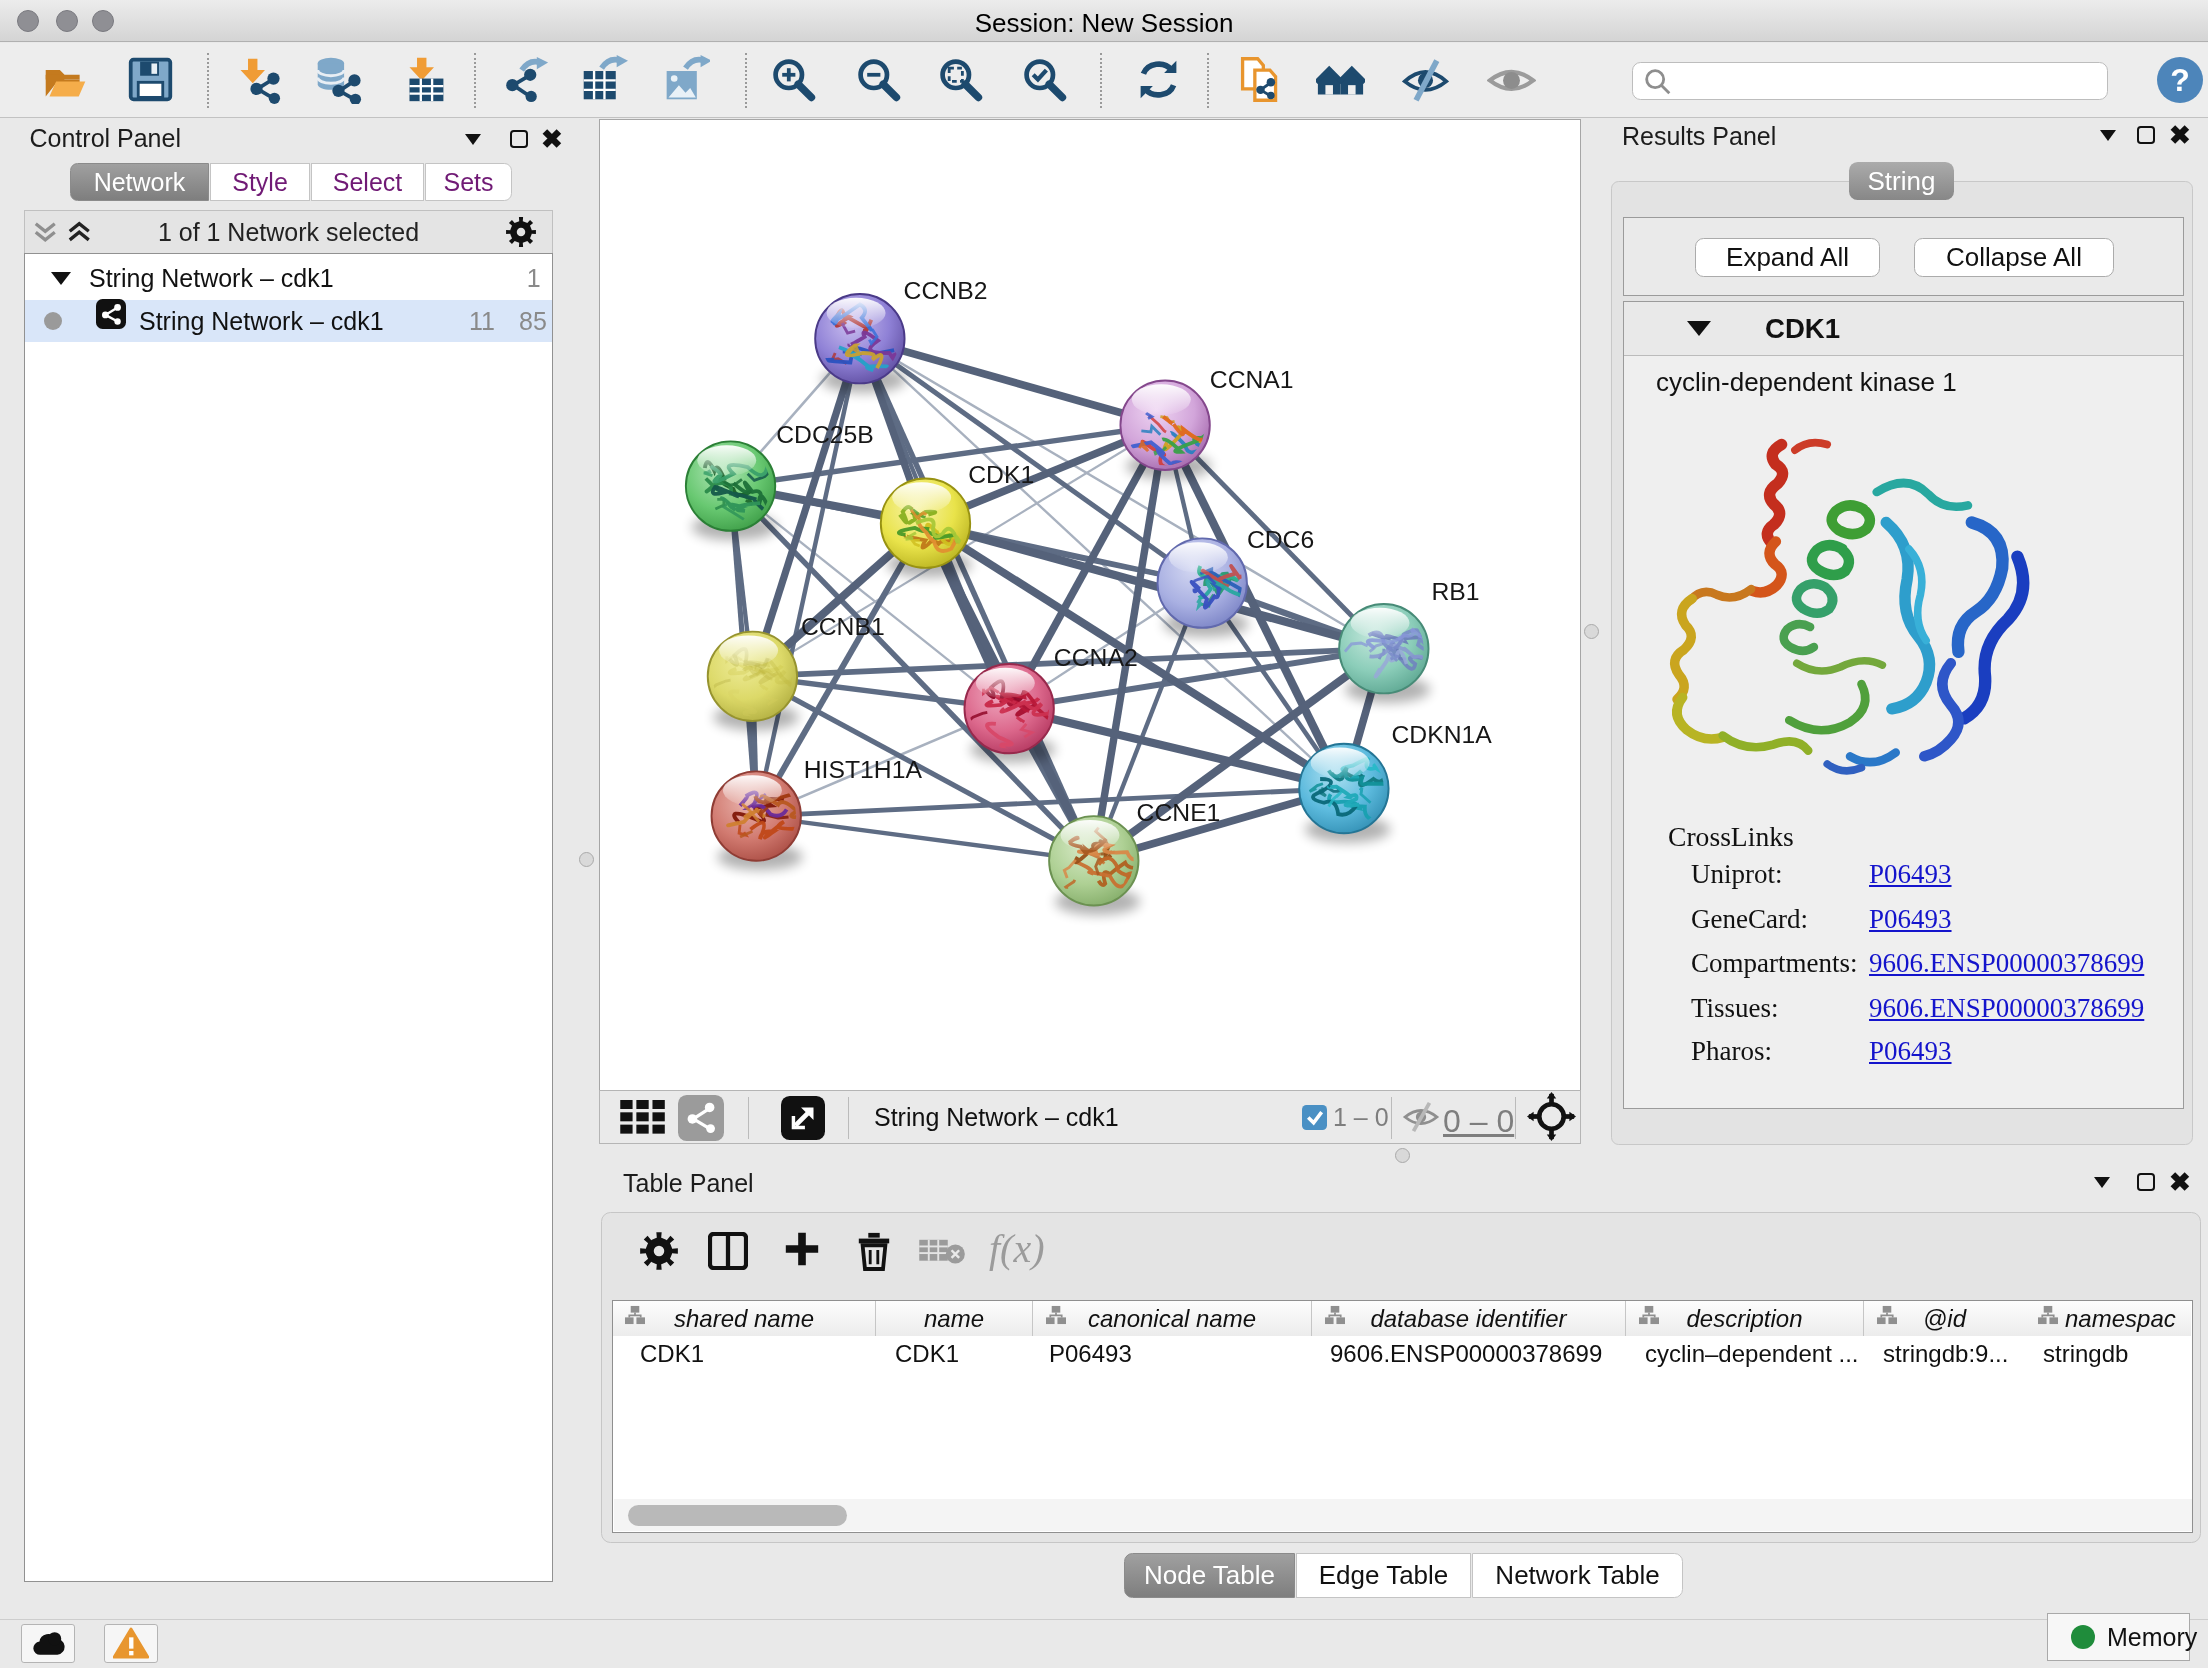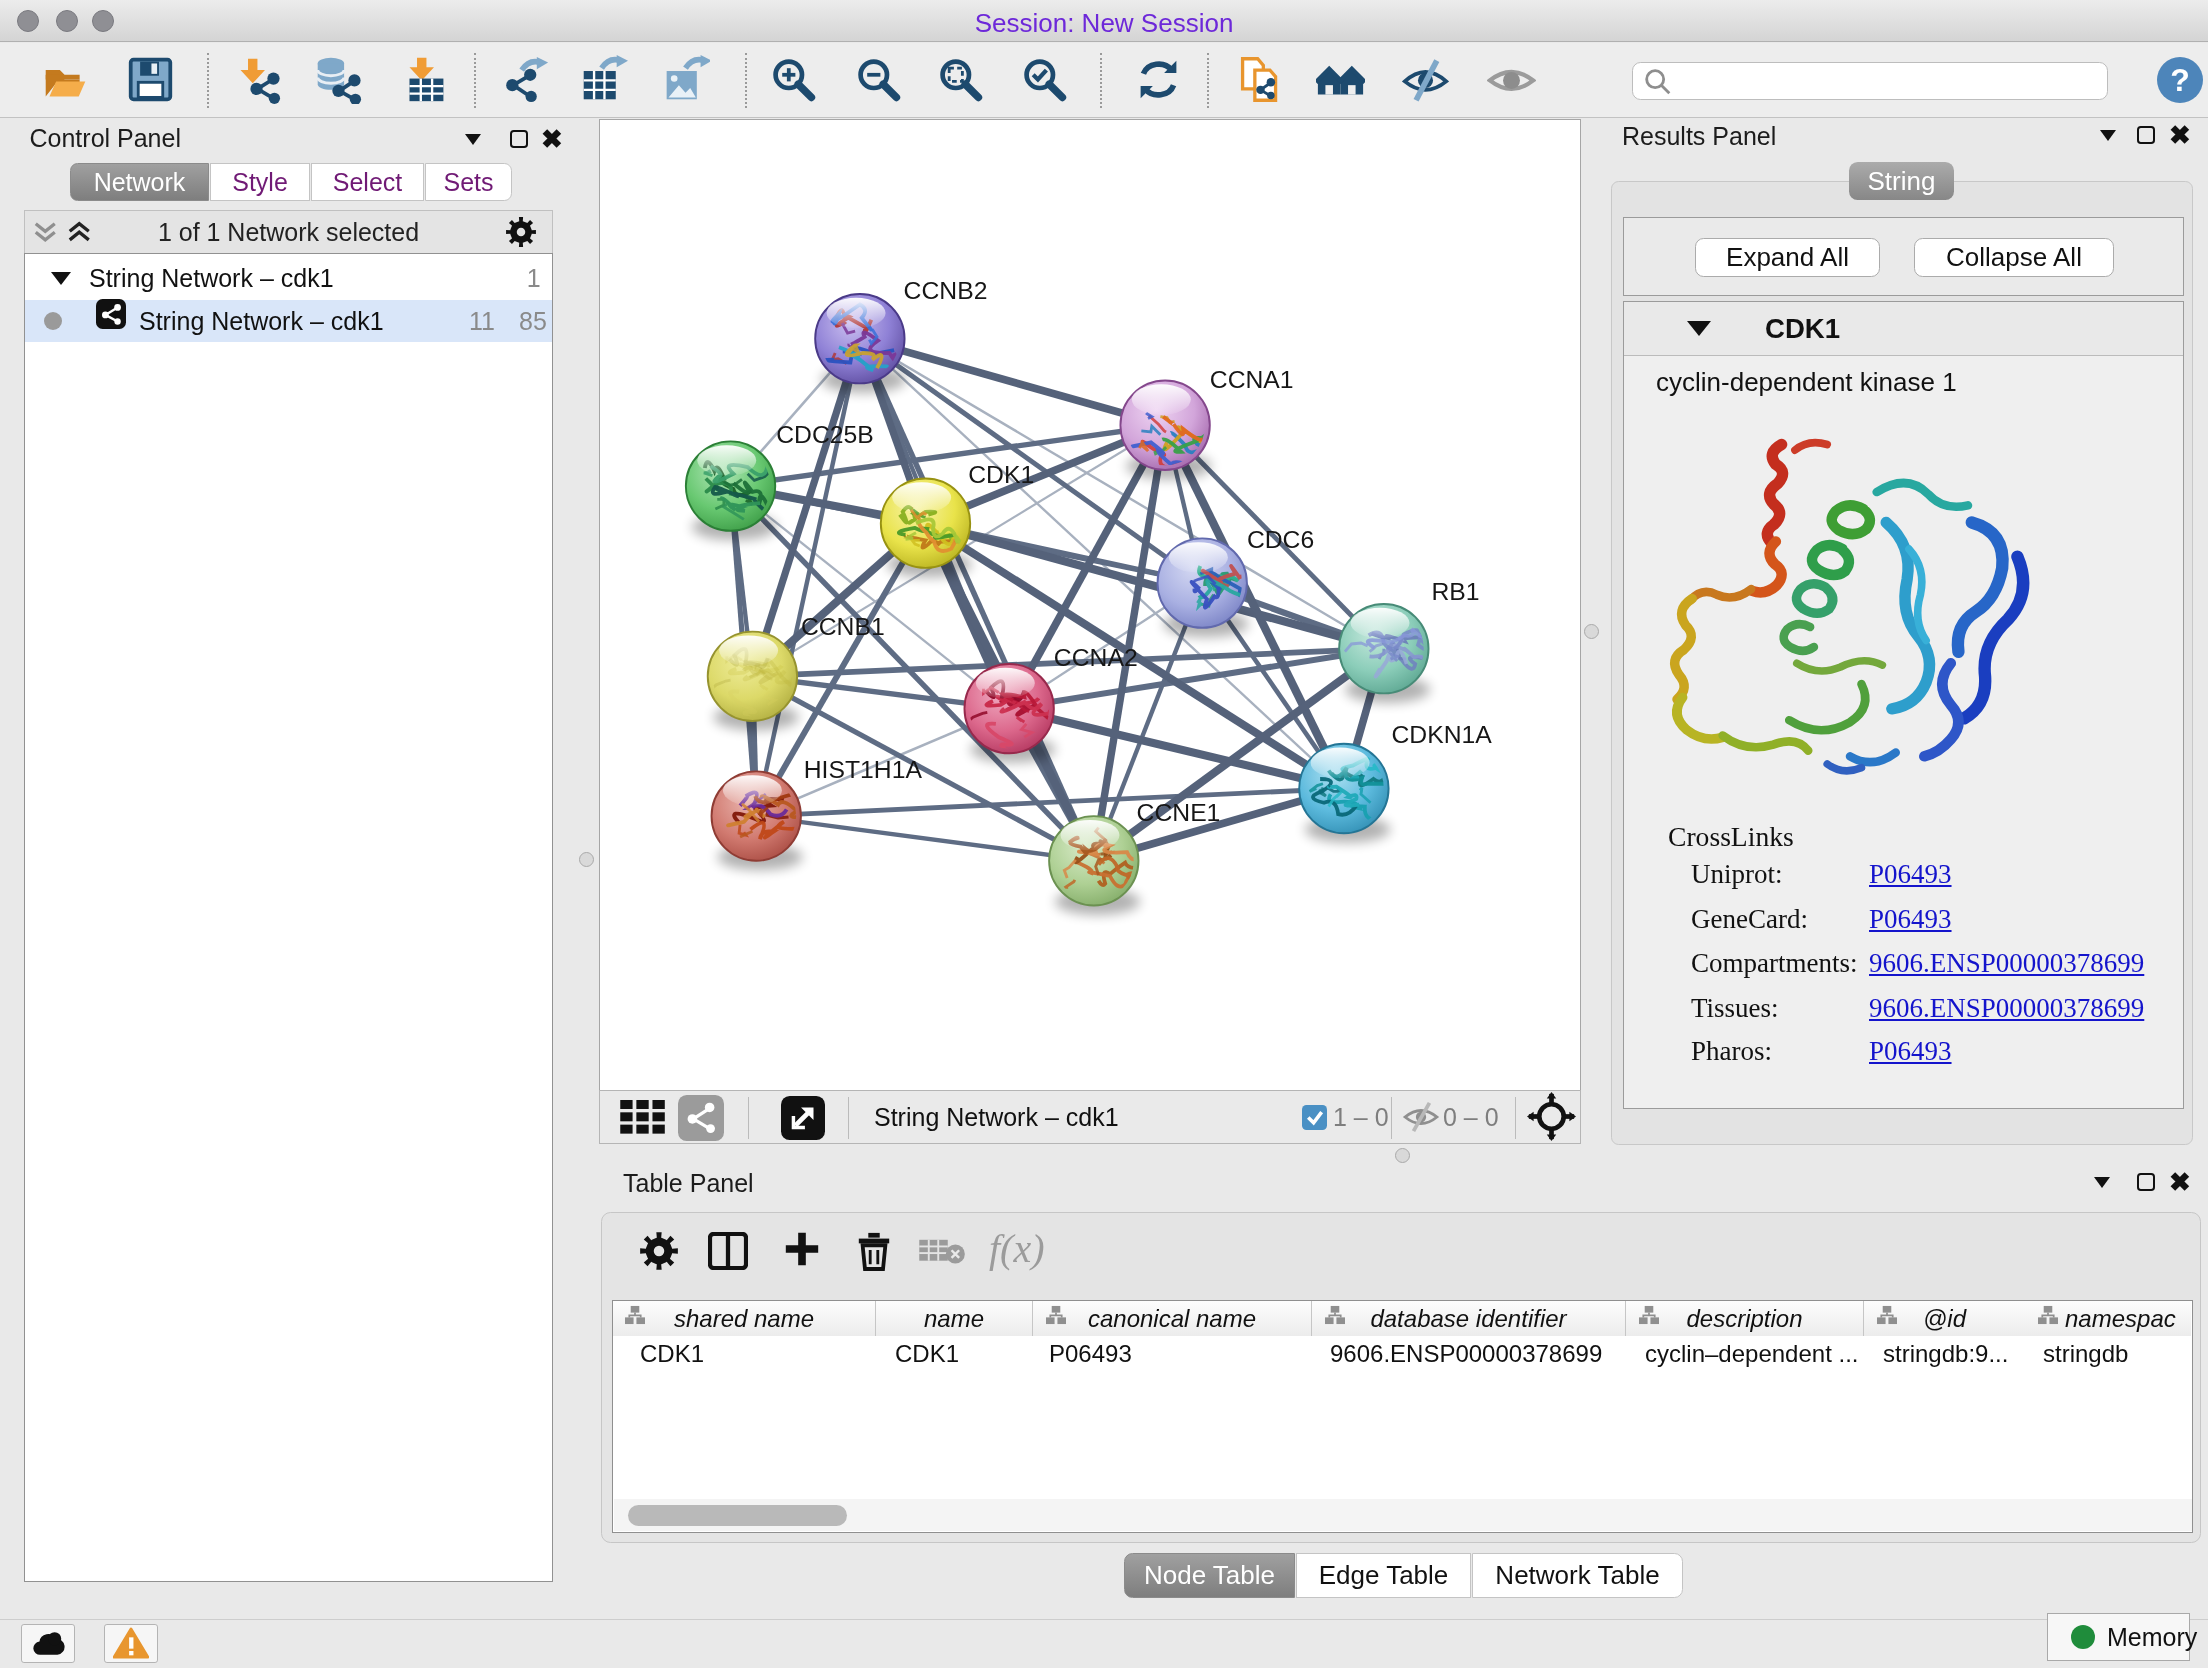--- a/index.html
+++ b/index.html
@@ -6,21 +6,21 @@
 html,body { width:2208px; height:1668px; overflow:hidden; }
 body { background:#e9e9e9; font-family:"Liberation Sans", sans-serif; position:relative; }
 .abs { position:absolute; }
 
 
 #titlebar { left:0; top:0; width:2208px; height:42px;
   background:linear-gradient(#ececec,#d4d4d4); border-bottom:1px solid #b0b0b0; }
 .tl { position:absolute; top:9.5px; width:22px; height:22px; border-radius:50%;
   background:#8f8f94; border:1px solid #7a7a80; }
 #title { position:absolute; top:7.6px; left:0; width:2208px; text-align:center;
-  font-size:26px; color:#6d28d9; font-weight:500; }
+  font-size:26px; color:#000000; font-weight:500; }
 
 
 #toolbar { left:0; top:43px; width:2208px; height:75px; background:#ededed;
   border-bottom:1px solid #c2c2c2; }
 .tsep { position:absolute; top:9.5px; height:55px; width:0;
   border-left:2.9px dotted #9a9a9a; }
 #searchbox { position:absolute; left:1632px; top:19px; width:476px; height:38px;
   background:#fff; border:1.9px solid #bdbdbd; border-radius:8.6px; }
 #helpbtn { position:absolute; left:2157px; top:14.3px; width:46px; height:46px;
   border-radius:50%; background:#4d85ba; color:#fff; font-size:32px; font-weight:bold;
@@ -514,21 +514,21 @@
         <text x="564" y="737" font-size="26" fill="#161616">CCNE1</text>
       </g>
 </svg>
   </div>
 <div class="abs" id="netbar">
   <div class="nbsep" style="left:148px;"></div>
   <div class="nbsep" style="left:248px;"></div>
   <span style="position:absolute;left:274px;top:12.4px;font-size:25px;color:#111;">String Network – cdk1</span>
   <div class="nbsep" style="left:791px;"></div>
   <span style="position:absolute;left:733px;top:12.4px;font-size:25px;color:#7e7e7e;">1 – 0</span>
-  <span style="position:absolute;left:843px;top:12.4px;font-size:25px;color:#7e7e7e;">0 – 0</span>
+  <span style="position:absolute;left:843px;top:12.4px;font-size:32px;color:#7e7e7e;text-decoration:underline;">0 – 0</span>
   <div class="nbsep" style="left:915px;"></div>
 </div>
 
 <div class="abs" id="rp-title">Results Panel</div>
 <div class="ph-tri" style="left:2100px; top:130px;"></div>
 <div class="ph-sq" style="left:2137px; top:126px;"></div>
 <div class="ph-x" style="left:2169px; top:126px;">✖</div>
 <div class="abs" id="rp-outer"></div>
 <div class="abs" id="rp-stringtab">String</div>
 <div class="abs" id="rp-boxA">

